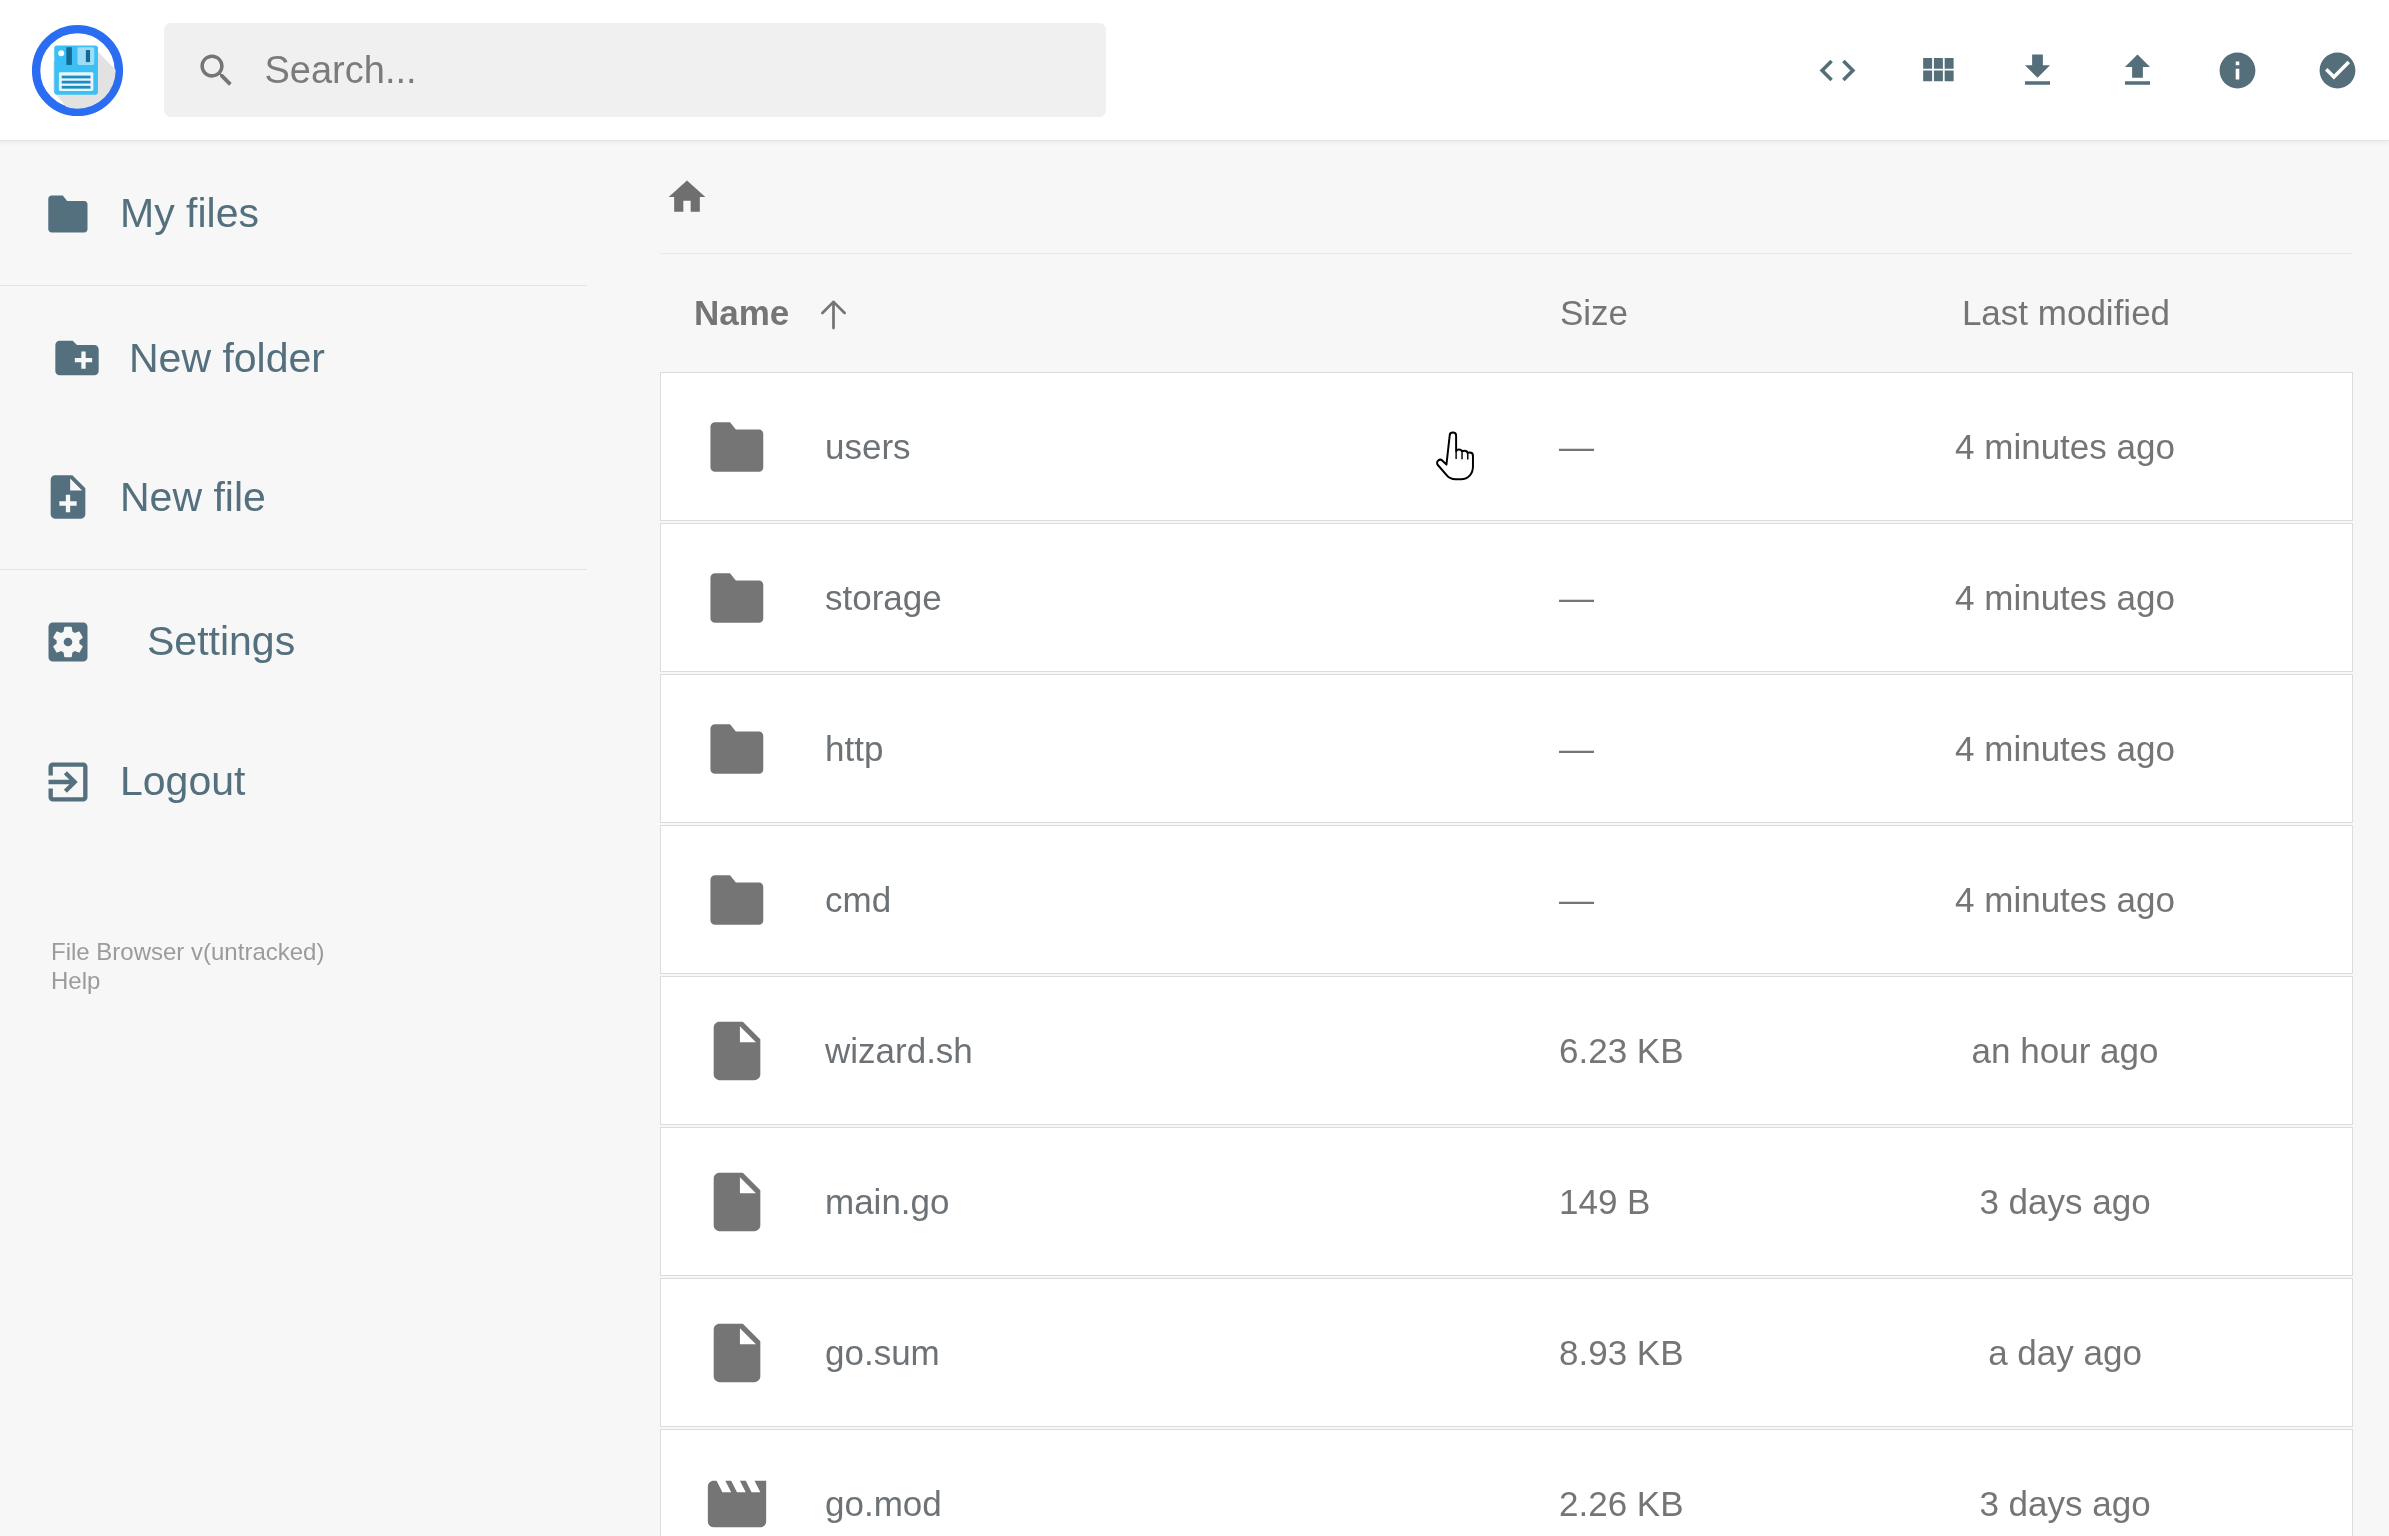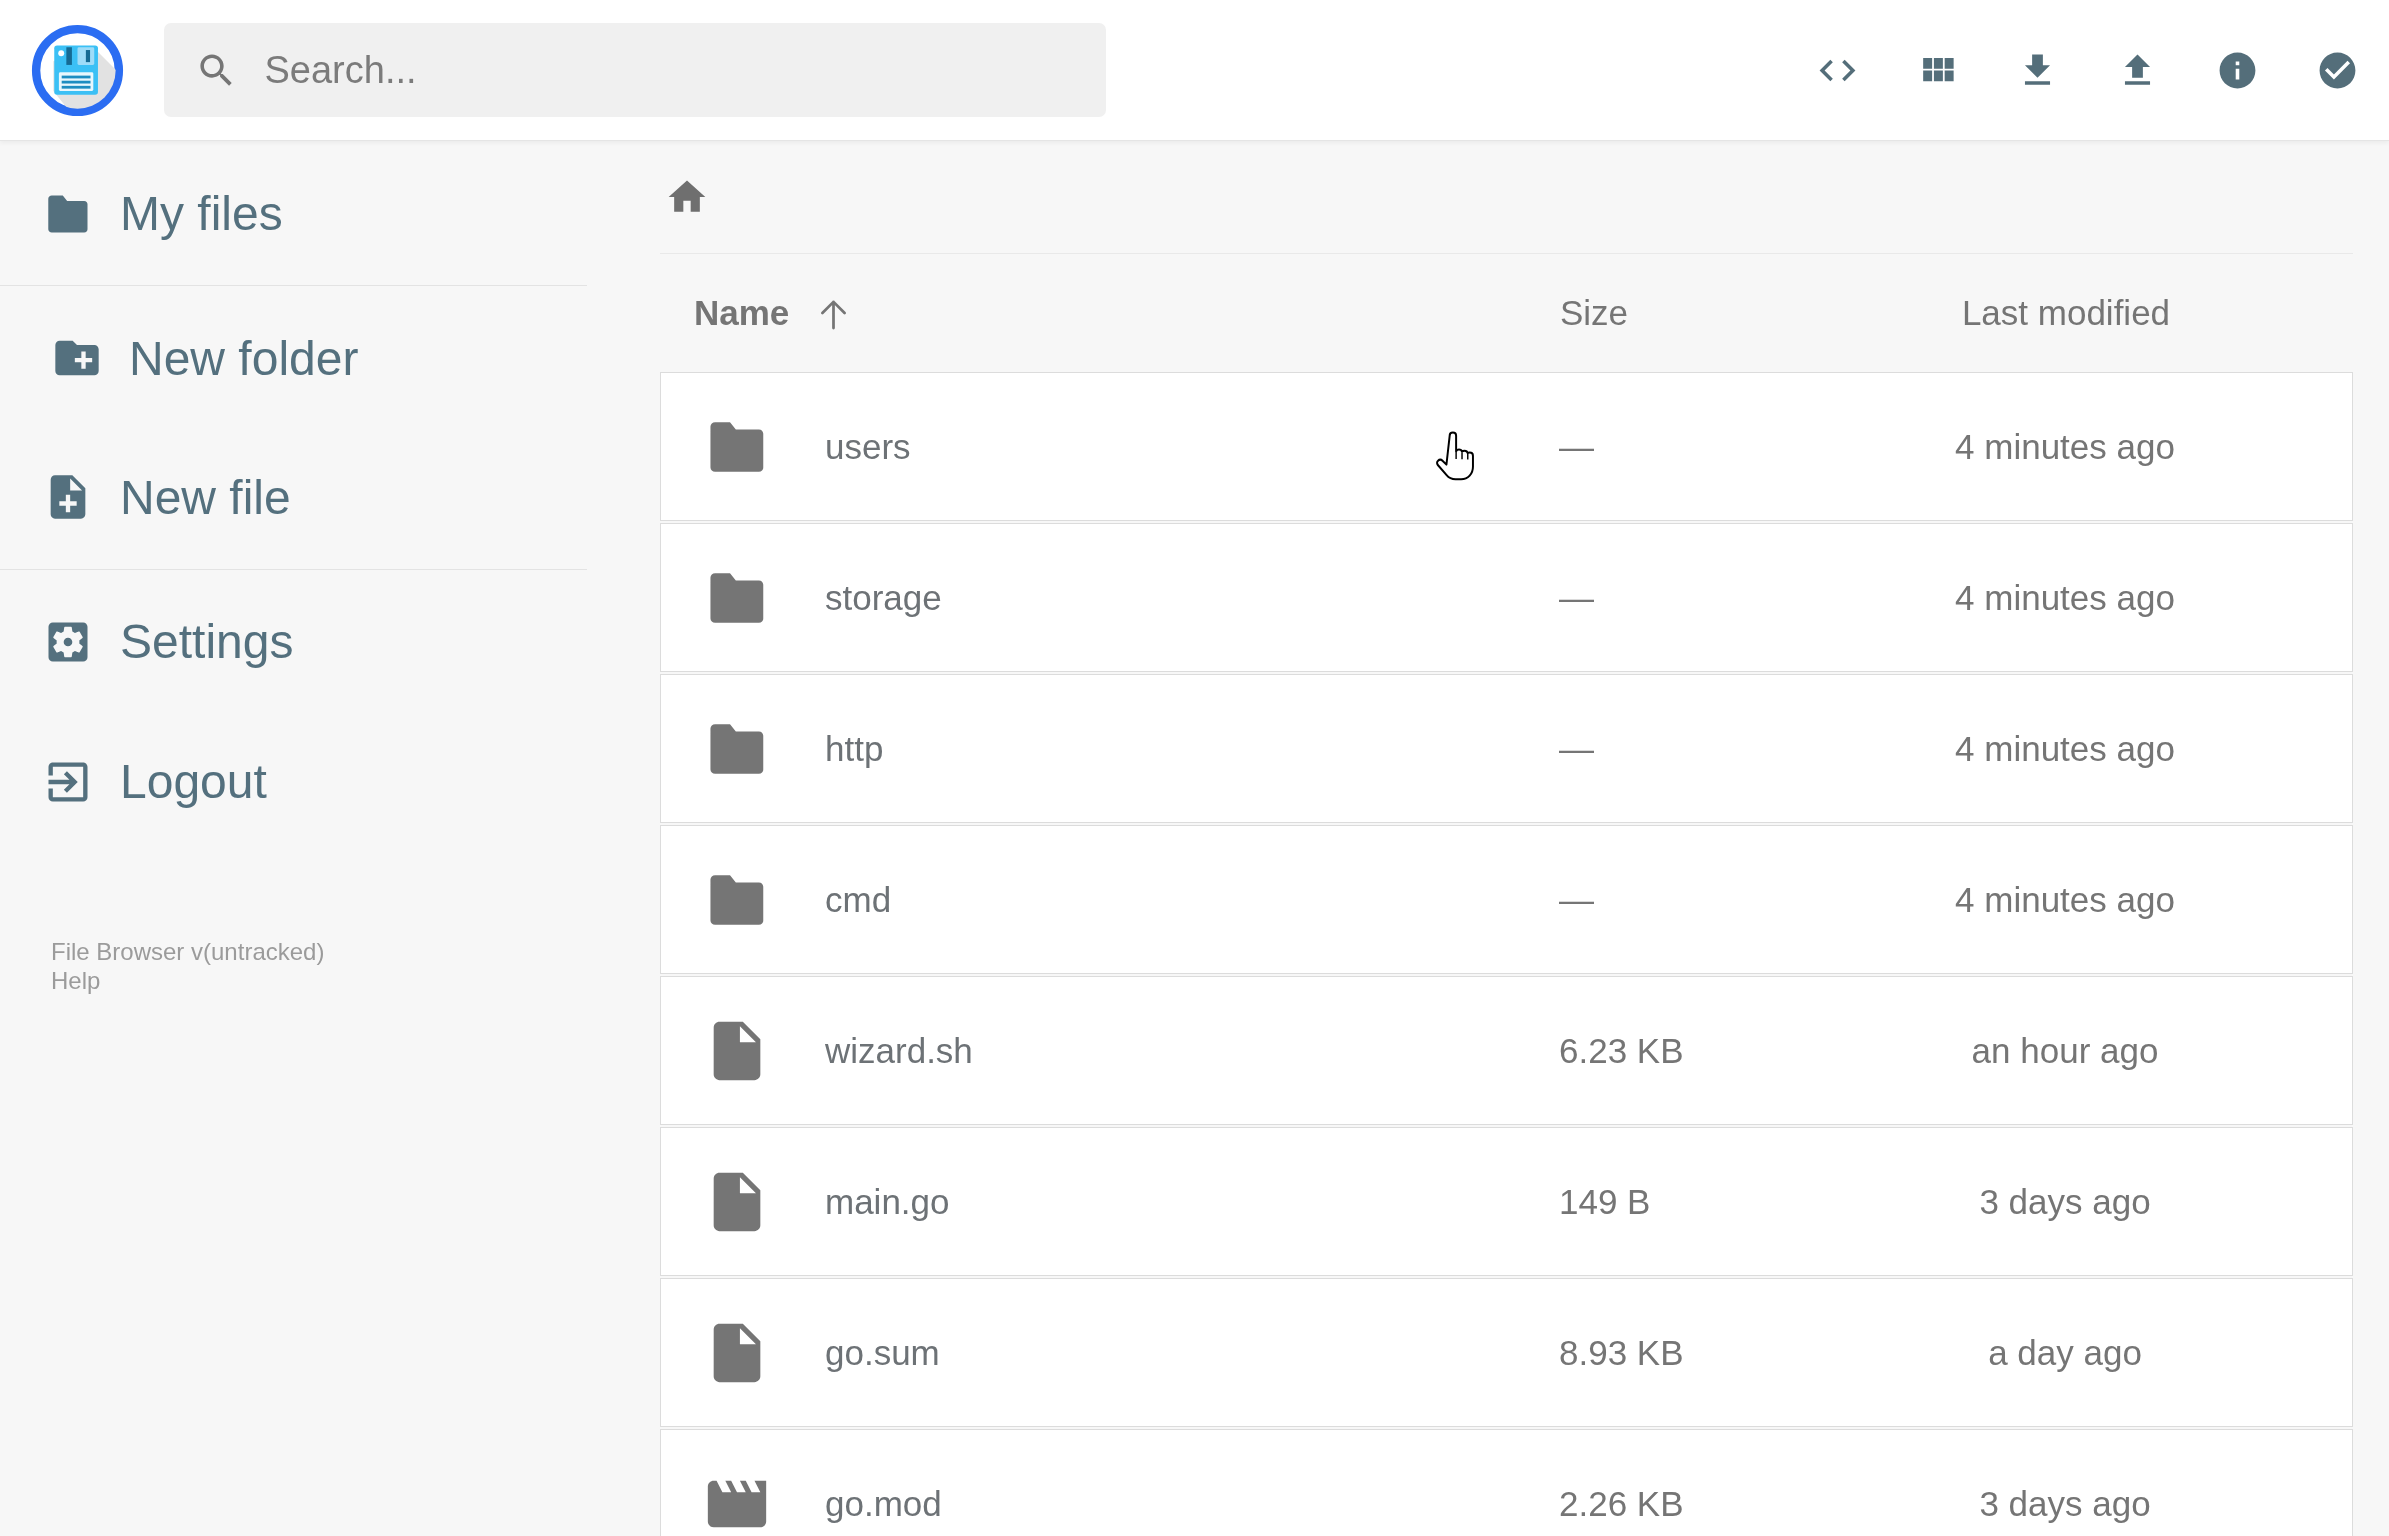--- a/index.html
+++ b/index.html
@@ -24,26 +24,26 @@
   .action-btn { border:0; background:none; color:#546e7a; font-size:43px;
                 cursor:pointer; display:flex; padding:0; }
 
   
   .content { display:flex; height:1396px; }
 
   
   .sidebar { width:587px; flex-shrink:0; position:relative; }
   .nav-item { height:83px; display:flex; align-items:center; color:#54707e; cursor:pointer; }
   .nav-item .icon { font-size:52px; margin-left:42px; color:#54707e; }
-  .nav-label { font-size:48px; margin-left:26px; }
+  .nav-label { font-size:41px; margin-left:26px; }
   .side-divider { border-top:0.9px solid #e3e3e3; margin-top:30px; }
   [data-name="sidebar-item-my-files"]   { margin-top:31px; }
   [data-name="sidebar-item-new-folder"] { margin-top:30.5px;padding-left:9px; }
   [data-name="sidebar-item-new-file"]   { margin-top:56px; }
-  [data-name="sidebar-item-settings"]   { margin-top:30.5px; }
+  [data-name="sidebar-item-settings"]   { margin-top:30.5px;gap:27px; }
   [data-name="sidebar-item-logout"]     { margin-top:57px;text-align:right; }
   .side-footer { position:absolute; left:51px; top:796px; font-size:24px;
                  line-height:29px; color:#9b9b9b; }
   .side-footer span { display:block; cursor:pointer; }
 
   
   .main { flex:1; min-width:0; padding:0 36px 0 73px; }
   .breadcrumbs { height:113px; display:flex; align-items:center;
                  border-bottom:0.9px solid #e9e9e9; padding-left:4.6px; }
   .breadcrumbs .icon { font-size:44px; color:#6f6f6f; cursor:pointer; }

